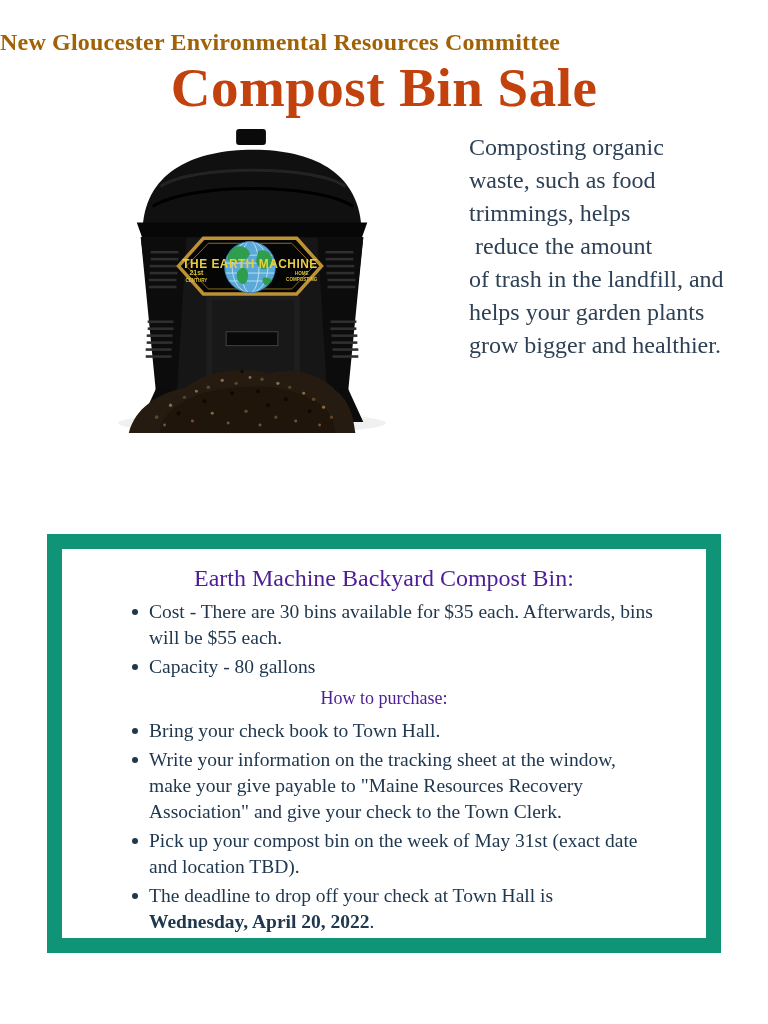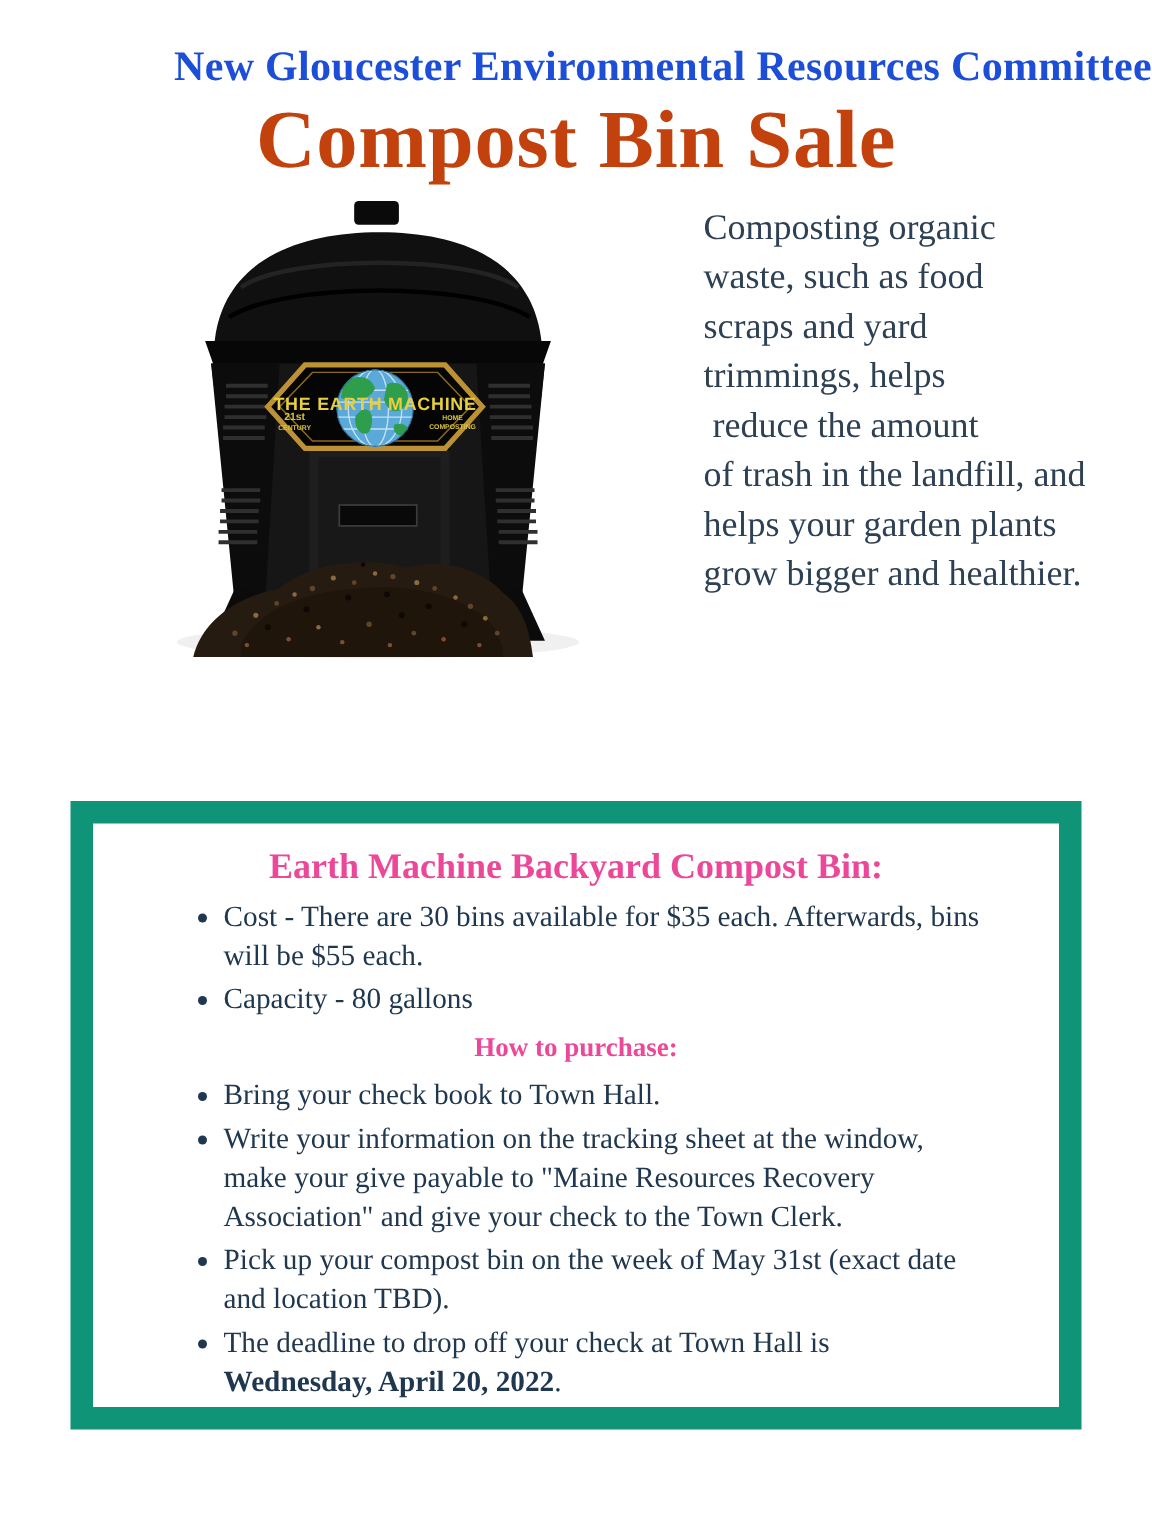--- a/index.html
+++ b/index.html
@@ -5,22 +5,22 @@
   * { margin:0; padding:0; box-sizing:border-box; }
   html,body { background:#ffffff; }
   body {
     width:768px; height:1024px;
     font-family:"Liberation Serif","DejaVu Serif",serif;
     color:#2e4154; overflow:hidden; position:relative;
   }
   .flyer { width:768px; height:1024px; background:#fff; }
 
   .committee {
-    margin-top:29px; text-align:right;
-    font-size:28px; font-weight:bold; color:#1d4ed8;
+    margin-top:29px; text-align:left;
+    font-size:24px; font-weight:bold; color:#a16207;
     letter-spacing:0.2px;
   }
   .title {
     text-align:center; font-size:55px; font-weight:bold;
     color:#c2410c; line-height:1.05; margin-top:3px;
     letter-spacing:0.5px;
   }
 
   .hero { display:flex; margin-top:10px; }
   .bin-figure { width:318px; margin-left:96px; flex:none;text-align:right; }
@@ -30,21 +30,21 @@
   }
   .intro .pline { white-space:pre-wrap;margin-left:47px; }
 
   .info-box {
     position:absolute; left:47px; top:534px;
     width:674px; height:419px;
     border:15px solid #0f9478; background:#fff;
     padding:16px 30px 0 0;
   }
   .box-heading {
-    text-align:center; font-weight:bold; color:#ec4899;
+    text-align:center; font-weight:normal; color:#4c1d95;
     font-size:24px; margin:0 0 7px 30px;
   }
   .box-heading.purchase { font-size:18px; margin-top:8px; margin-bottom:9px; }
   ul.bullets { list-style:none; margin:0 0 0 87px; width:565px; }
   ul.bullets li {
     position:relative; font-size:19.5px; line-height:26px;
     color:#20384f; margin-bottom:3px;
   }
   ul.bullets li::before {
     content:""; position:absolute; left:-17px; top:10px;
@@ -189,21 +189,20 @@
               <circle cx="142" cy="246" r="1.6"></circle>
               <circle cx="168" cy="280" r="2"></circle>
           </g>
         </g>
       </svg>
     </div>
 
     <div class="intro">
       <div class="pline">Composting organic</div>
       <div class="pline">waste, such as food</div>
-      <div class="pline">scraps and yard</div>
       <div class="pline">trimmings, helps</div>
       <div class="pline"> reduce the amount</div>
       <div class="pline">of trash in the landfill, and</div>
       <div class="pline">helps your garden plants</div>
       <div class="pline">grow bigger and healthier.</div>
     </div>
   </div>
 
   <div class="info-box">
 

